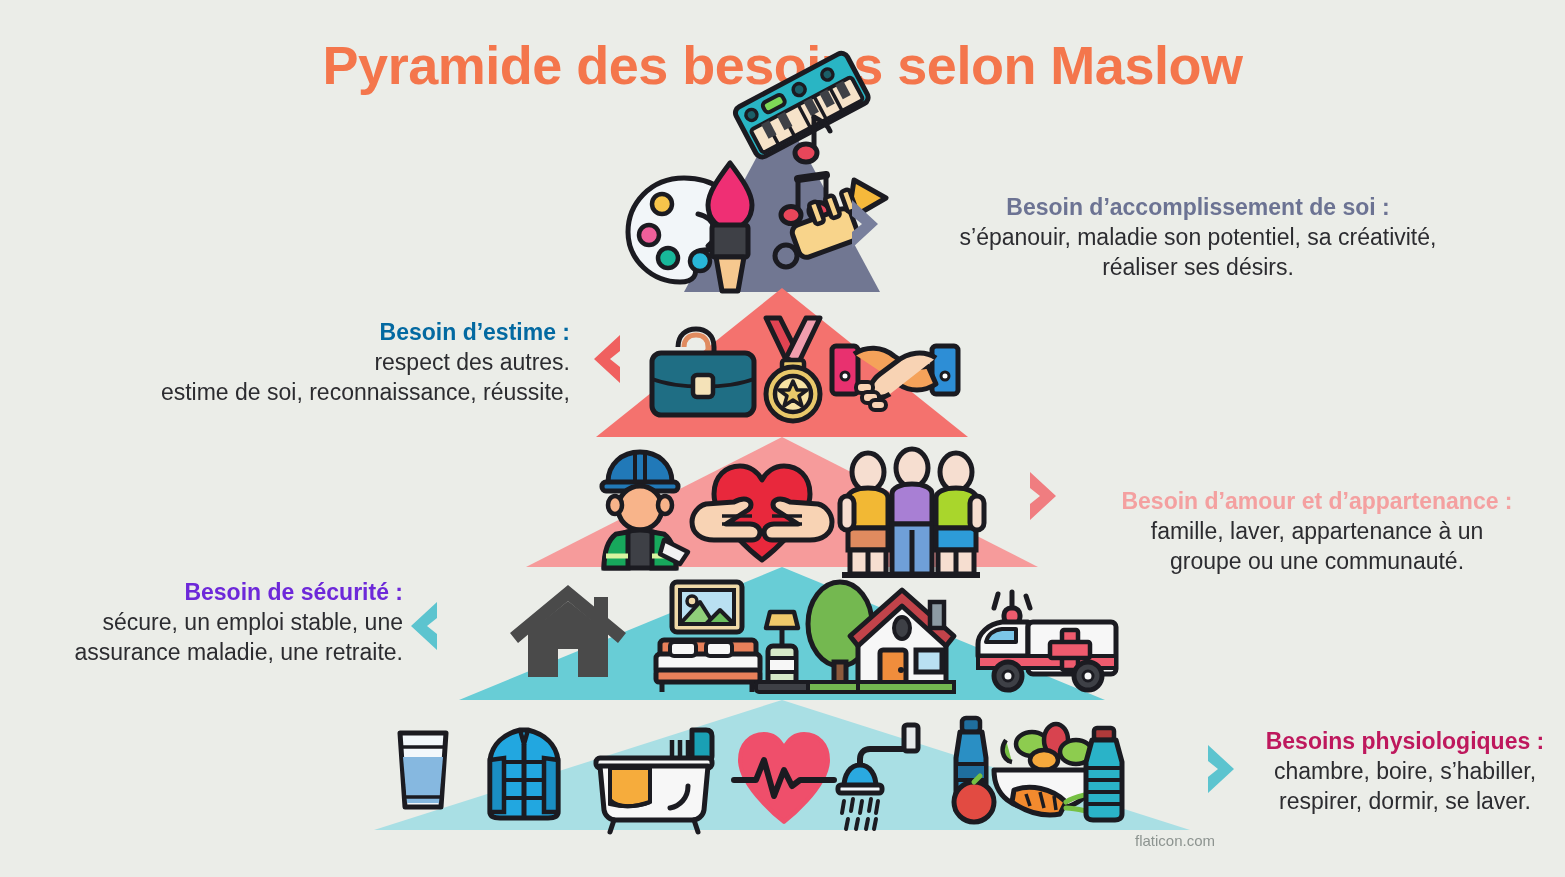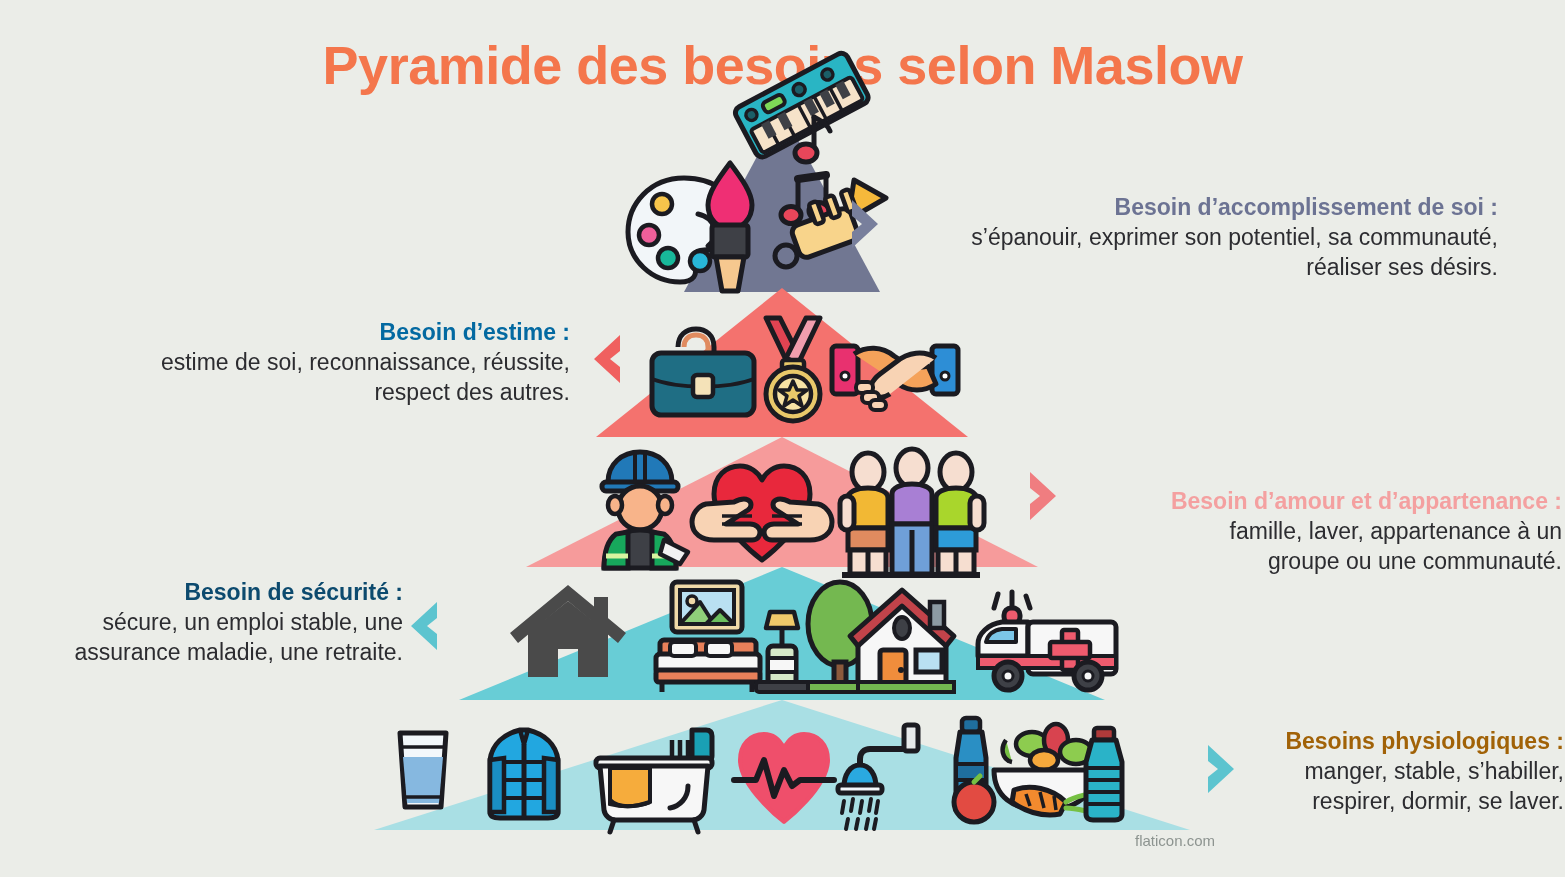--- a/index.html
+++ b/index.html
@@ -54,37 +54,37 @@
     font-weight: bold;
     font-size: 23px;
     display: block;
     margin-bottom: 1px;
   }
   .caption .body {
     font-size: 23px;
     color: #2c2c30;
     display: block;
   }
-  .cap-right { text-align: right; }
+  .cap-right { text-align: center; }
   .cap-left  { text-align: right; }
 
   #cap-self  { left: 898px; top: 193px; width: 600px; }
   #cap-self .head { color: #6c7393; }
 
   #cap-esteem { left: 60px;  top: 318px; width: 510px; }
   #cap-esteem .head { color: #0369a1; }
 
   #cap-belong { left: 1072px; top: 458px; width: 490px; }
   #cap-belong .head { color: #f4a0a0; margin-top: 29px; }
 
   #cap-safety { left: 18px;  top: 578px; width: 385px; }
-  #cap-safety .head { color: #0c4a6e; }
+  #cap-safety .head { color: #6d28d9; }
 
   #cap-physio { left: 1246px; top: 727px; width: 318px; }
-  #cap-physio .head { color: #a16207; }
+  #cap-physio .head { color: #be185d; }
 
   
   .chev {
     position: absolute;
     width: 36px;
     height: 52px;
   }
   #chev-self   { left: 848px;  top: 198px; }
   #chev-esteem { left: 588px;  top: 333px; }
   #chev-belong { left: 1026px; top: 470px; }
@@ -448,42 +448,42 @@
   </svg>
   <svg class="chev" id="chev-safety" viewBox="0 0 36 52">
     <path d="M32,2 L6,26 L32,50 L32,34 L22,26 L32,18 Z" fill="#5cc4cf"></path>
   </svg>
   <svg class="chev" id="chev-physio" viewBox="0 0 36 52">
     <path d="M4,2 L30,26 L4,50 L4,34 L14,26 L4,18 Z" fill="#5cc4cf"></path>
   </svg>
 
   <div class="caption cap-right" id="cap-self">
     <span class="head">Besoin d’accomplissement de soi :</span>
-    <span class="body">s’épanouir, exprimer son potentiel, sa communauté,</span>
+    <span class="body">s’épanouir, maladie son potentiel, sa créativité,</span>
     <span class="body">réaliser ses désirs.</span>
   </div>
 
   <div class="caption cap-left" id="cap-esteem">
     <span class="head">Besoin d’estime :</span>
+    <span class="body">respect des autres.</span>
     <span class="body">estime de soi, reconnaissance, réussite,</span>
-    <span class="body">respect des autres.</span>
   </div>
 
   <div class="caption cap-right" id="cap-belong">
     <span class="head">Besoin d’amour et d’appartenance :</span>
     <span class="body">famille, laver, appartenance à un</span>
     <span class="body">groupe ou une communauté.</span>
   </div>
 
   <div class="caption cap-left" id="cap-safety">
     <span class="head">Besoin de sécurité :</span>
     <span class="body">sécure, un emploi stable, une</span>
     <span class="body">assurance maladie, une retraite.</span>
   </div>
 
   <div class="caption cap-right" id="cap-physio">
     <span class="head">Besoins physiologiques :</span>
-    <span class="body">manger, stable, s’habiller,</span>
+    <span class="body">chambre, boire, s’habiller,</span>
     <span class="body">respirer, dormir, se laver.</span>
   </div>
 
   <div id="credit">flaticon.com</div>
 </div>
 
 </body></html>

